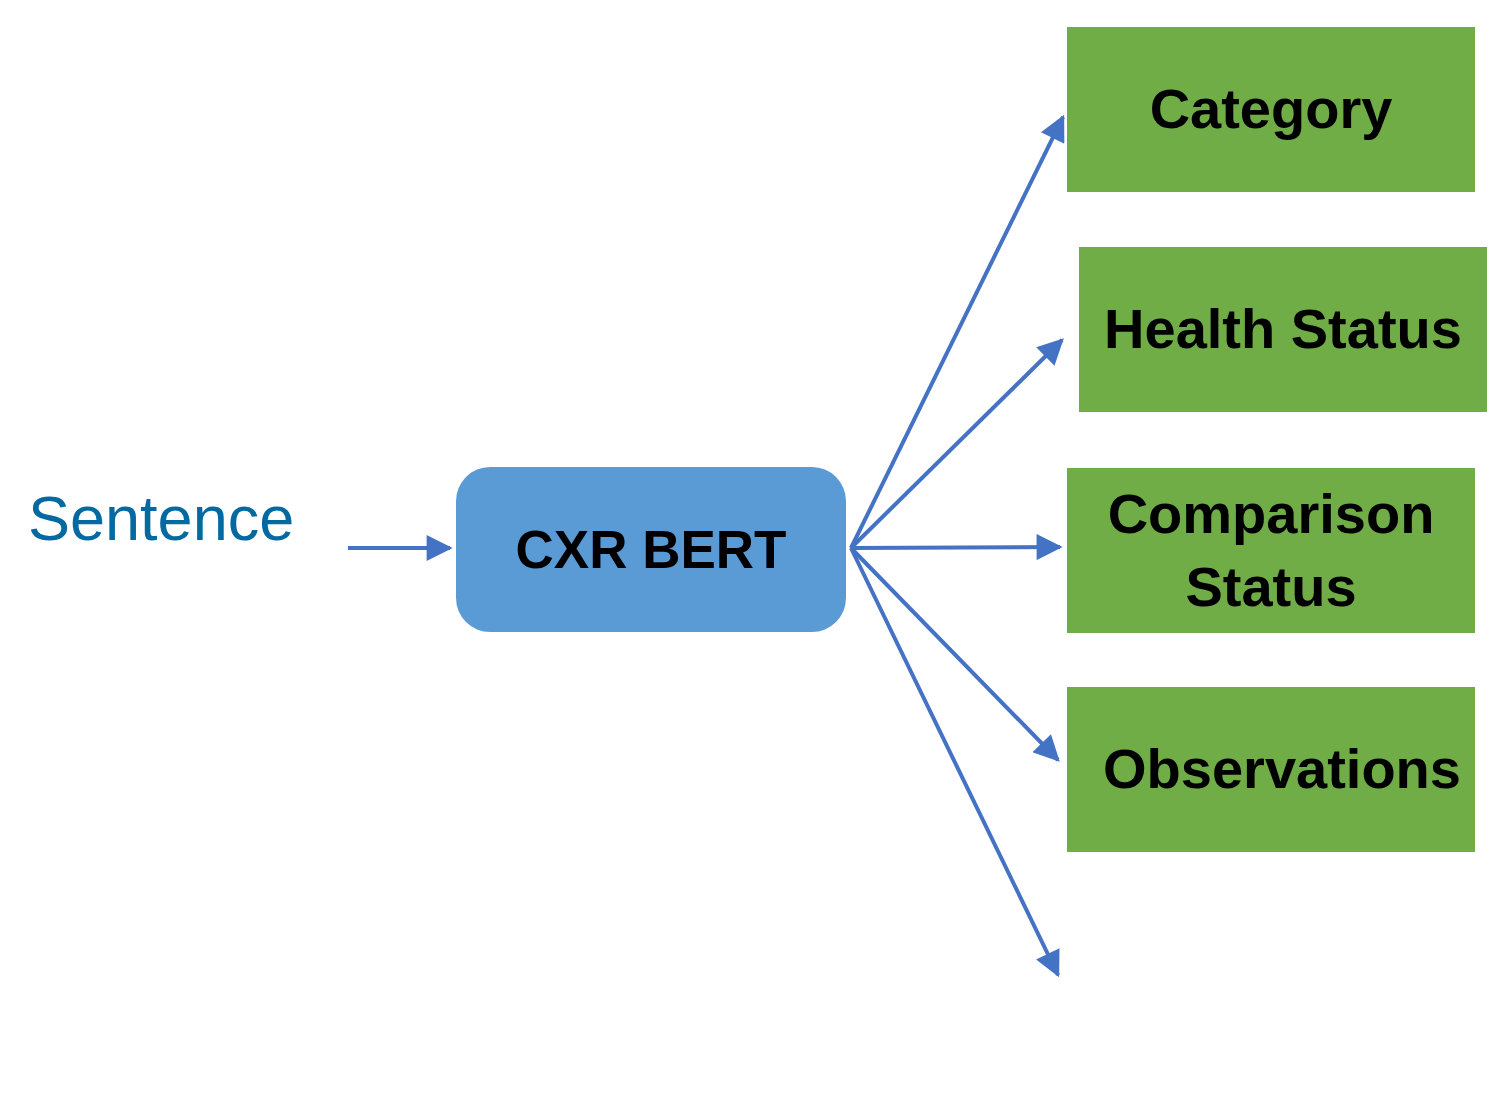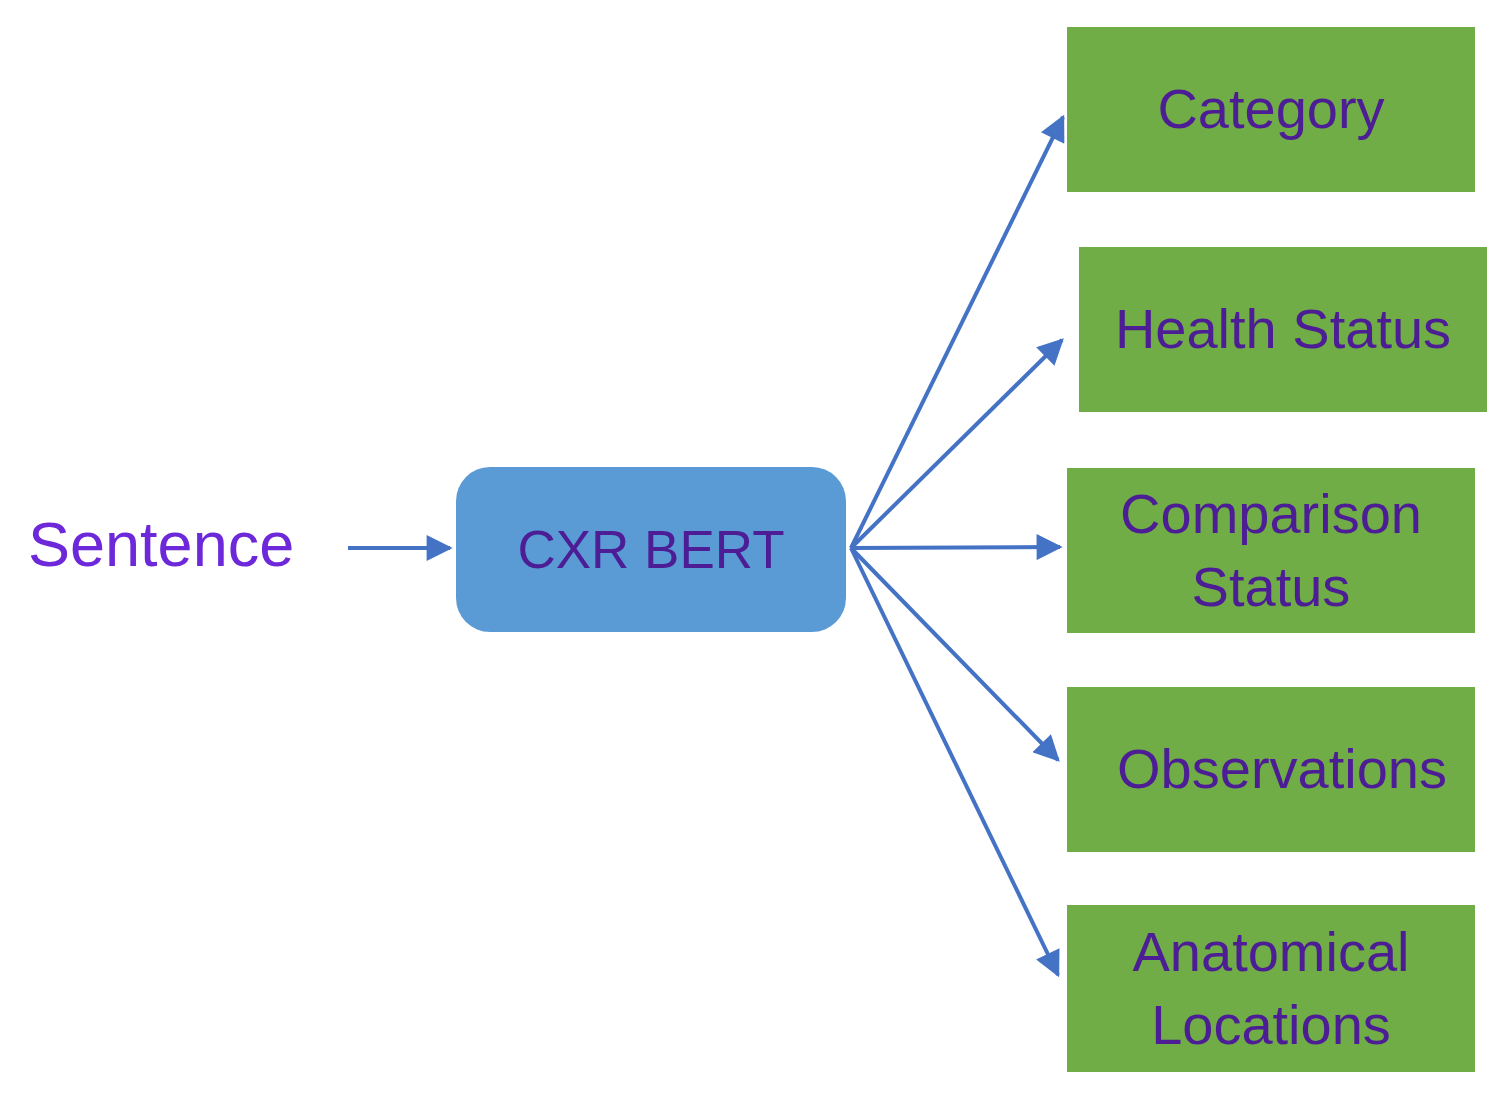--- a/index.html
+++ b/index.html
@@ -26,33 +26,34 @@
     stroke: #4472C4;
     stroke-width: 4;
   }
   #arrowhead path {
     fill: #4472C4;
     stroke: none;
   }
   .input-label {
     position: absolute;
     left: 28px;
-    top: 511px;
+    top: 485px;
     font-size: 63px;
     line-height: 1.05;
-    color: #6d28d9;
+    color: #0369a1;
     white-space: nowrap;
   }
   .box {
     position: absolute;
     display: flex;
     align-items: center;
     justify-content: center;
     text-align: center;
-    color: #4c1d95;
+    color: #000000;
+    font-weight: bold;
   }
   .model-box {
     left: 456px;
     top: 467px;
     width: 390px;
     height: 165px;
     border-radius: 34px;
     background: #5B9BD5;
     font-size: 53px;
     white-space: nowrap;
@@ -107,17 +108,14 @@
   </div>
 
   <div class="box output-box pos-2" style="background-color: rgb(112, 173, 71);">
     <span>Comparison Status</span>
   </div>
 
   <div class="box output-box pos-3" style="background-color: rgb(112, 173, 71);">
     <span>Observations</span>
   </div>
 
-  <div class="box output-box pos-4" style="background-color: rgb(112, 173, 71);">
-    <span>Anatomical Locations</span>
-  </div>
 
 </div>
 
 </body></html>

